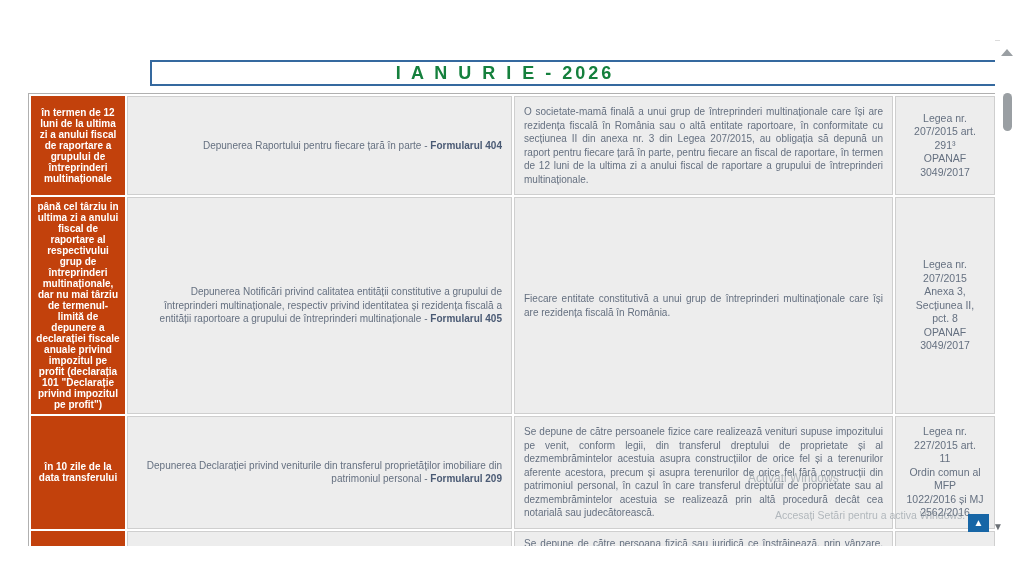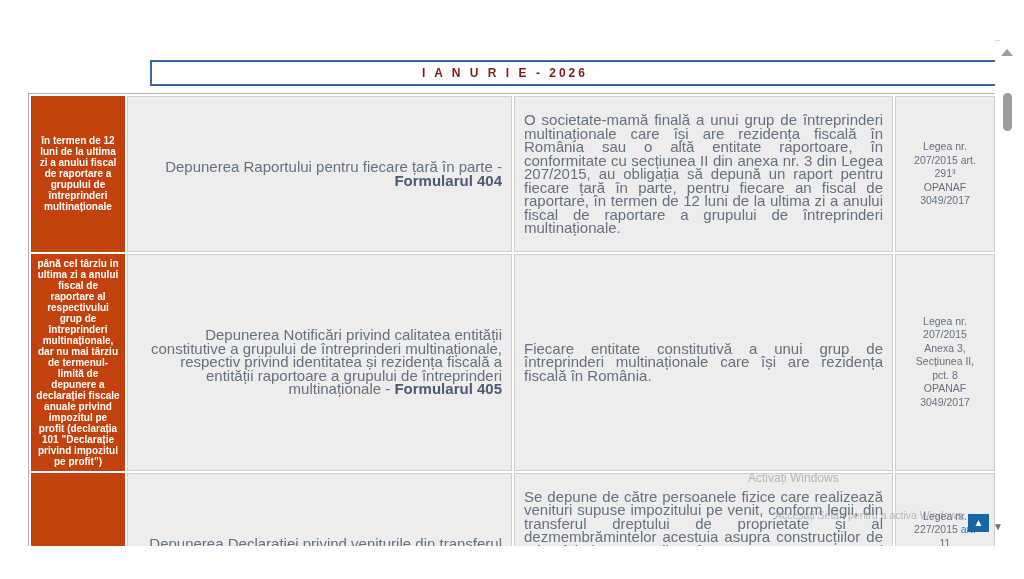--- a/index.html
+++ b/index.html
@@ -27,41 +27,41 @@
     position:absolute;left:20px;top:40px;width:975px;height:506px;
     overflow:hidden;background:#ffffff;
   }
   .title-box{
     margin:20px 0 0 130px;width:706px;height:22px;
     border:2px solid #35699f;
     text-align:center;padding-right:290px;box-sizing:content-box;
     display:flex;align-items:center;justify-content:center;
   }
   .title-box span{
-    color:#7f1d1d;font-weight:bold;font-size:12px;letter-spacing:3px;
+    color:#15803d;font-weight:bold;font-size:18px;letter-spacing:3px;
   }
   
   table.cal{
     margin:7px 0 0 8px;width:962px;
     border-collapse:separate;border-spacing:2px;
     border:1px solid #b0b0b0;background:#ffffff;
     table-layout:fixed;
   }
   th{
     background:#16167c;color:#ffffff;font-size:11px;font-weight:bold;
     padding:4px 2px;text-align:center;height:14px;
   }
   td{vertical-align:middle;}
   td.term{
     background:#c2410c;color:#ffffff;font-weight:bold;
     font-size:10px;line-height:11px;text-align:center;padding:4px 5px;
   }
   td.data{
     background:#ededed;border:1px solid #cfcfcf;
-    color:#657080;font-size:15px;line-height:13.5px;padding:16px 9px;
+    color:#657080;font-size:10px;line-height:13.5px;padding:8px 9px;
   }
   td.oblig{text-align:right;}
   td.oblig b{color:#4a5a74;}
   td.categ{text-align:justify;}
   td.baza{text-align:center;font-size:10.5px;white-space:pre-line;padding:5px 5px;margin-left:48px;}
   tr.r1{height:85px;} tr.r2{height:195px;} tr.r3{height:80px;} tr.r4{height:170px;}
   tr.r4 td{vertical-align:top;}
   tr.r4 td.term{padding-top:36px;}
   tr.r4 td.oblig{padding-top:26px;}
   tr.r4 td.categ{padding-top:5px;}

